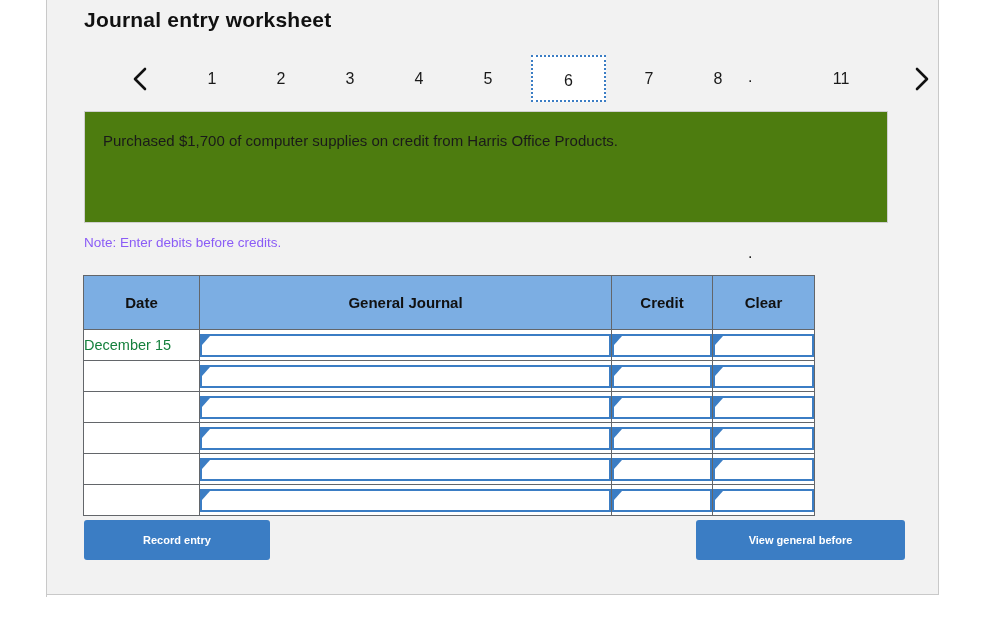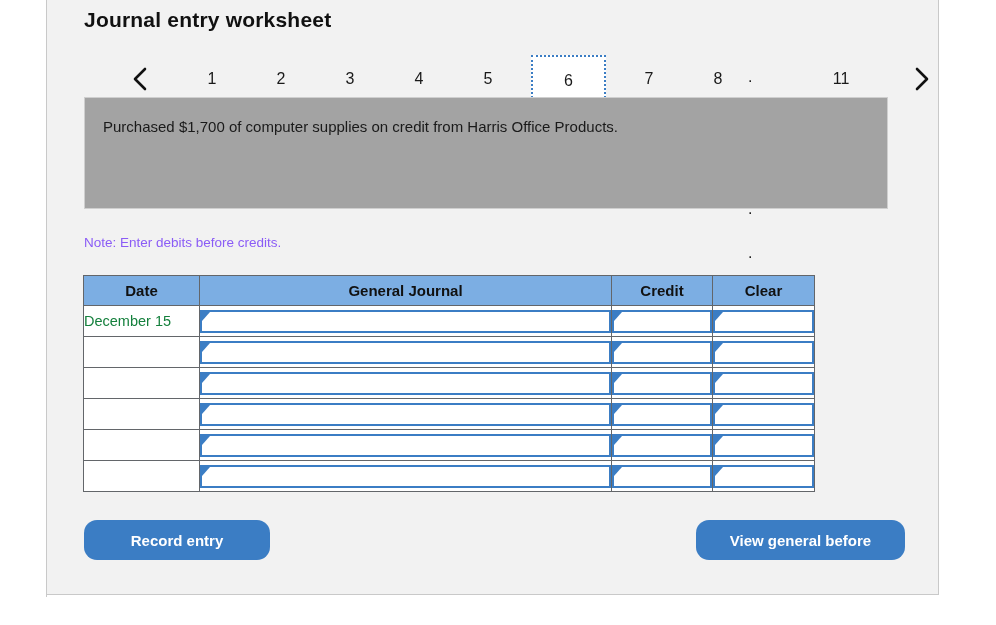--- a/index.html
+++ b/index.html
@@ -97,24 +97,24 @@
     font-size: 16px;
     letter-spacing: 3px;
     color: #1a1a1a;
     user-select: none;
   }
 
   
   .desc-box {
     position: absolute;
     left: 37px;
-    top: 97px;
+    top: 111px;
     width: 804px;
     height: 112px;
-    background: #a3a3a3;
+    background: #4d7c0f;
     border: 1px solid #cfcfcf;
     box-sizing: border-box;
   }
   .desc-text {
     position: absolute;
     left: 18px;
     top: 19px;
     right: 14px;
     font-size: 15px;
     color: #1a1a1a;
@@ -139,21 +139,21 @@
     table-layout: fixed;
   }
   .journal th {
     background: #7caee3;
     border: 1px solid #63666a;
     height: 29px;
     font-size: 15px;
     font-weight: bold;
     color: #111111;
     text-align: center;
-    padding: 0;
+    padding: 12px;
   }
   .journal td {
     border: 1px solid #63666a;
     height: 30px;
     padding: 0;
     background: #ffffff;
     vertical-align: middle;
   }
   .col-date   { width: 116px; }
   .col-gj     { width: 412px; }
@@ -185,24 +185,24 @@
     border-top: 9px solid #3b7dc4;
     border-right: 8px solid transparent;
   }
 
   
   .btn {
     position: absolute;
     height: 40px;
     background: #3b7dc4;
     color: #ffffff;
-    font-size: 15px;
+    font-size: 11px;
     font-weight: bold;
     border: none;
-    border-radius: 13px;
+    border-radius: 3px;
     cursor: pointer;
     font-family: "Liberation Sans", sans-serif;
   }
   .btn-record { left: 37px;  top: 520px; width: 186px; }
   .btn-clear  { left: 277px; top: 520px; width: 186px; }
   .btn-view   { left: 649px; top: 520px; width: 209px; }
 </style>
 </head>
 <body>
 

